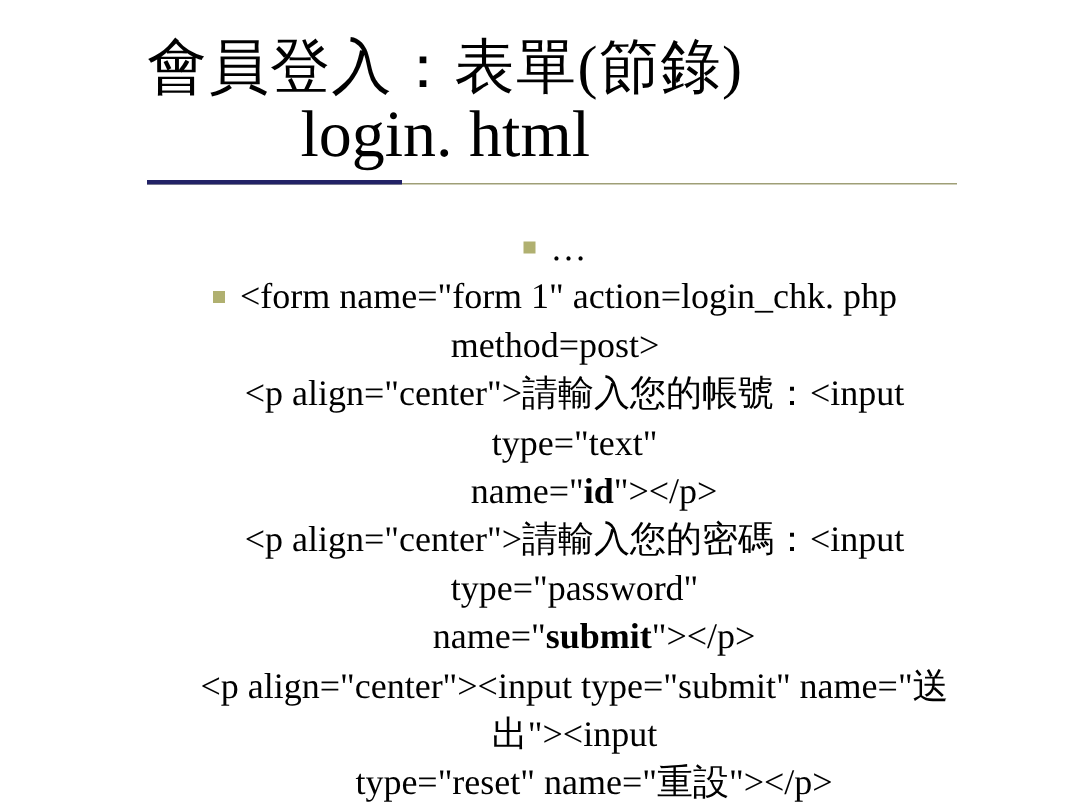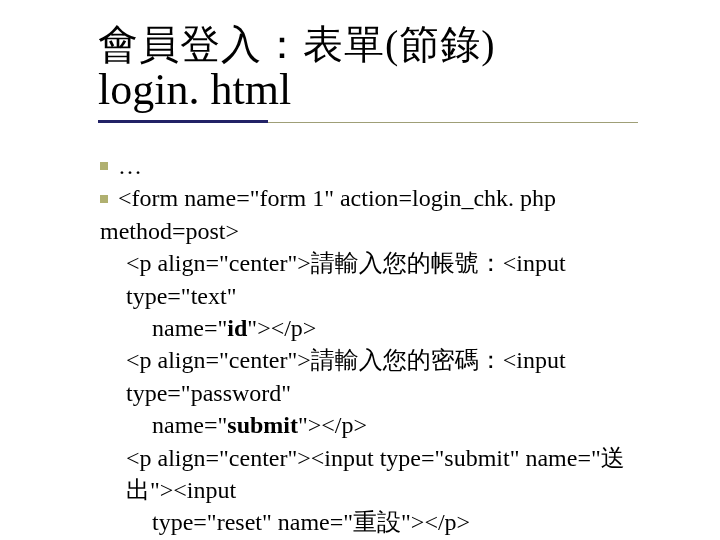--- a/index.html
+++ b/index.html
@@ -9,20 +9,21 @@
     height: 540px;
     background: #fff;
     font-family: "Times New Roman", "PMingLiU", serif;
     color: #000;
   }
   .slide {
     position: relative;
     width: 720px;
     height: 456px;
     box-sizing: border-box;
+    text-align: center;
   }
   .title-block {
     position: absolute;
     left: 98px;
     top: 22px;
   }
   .title-line1 {
     font-size: 40px;
     letter-spacing: 1px;
     line-height: 1.15;

